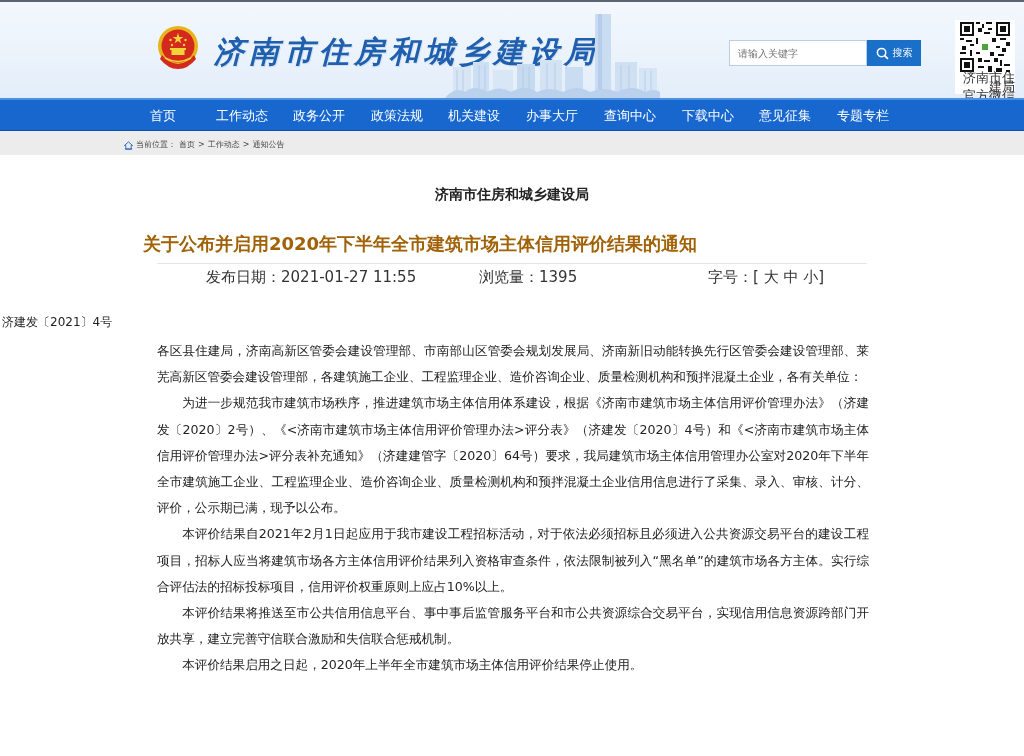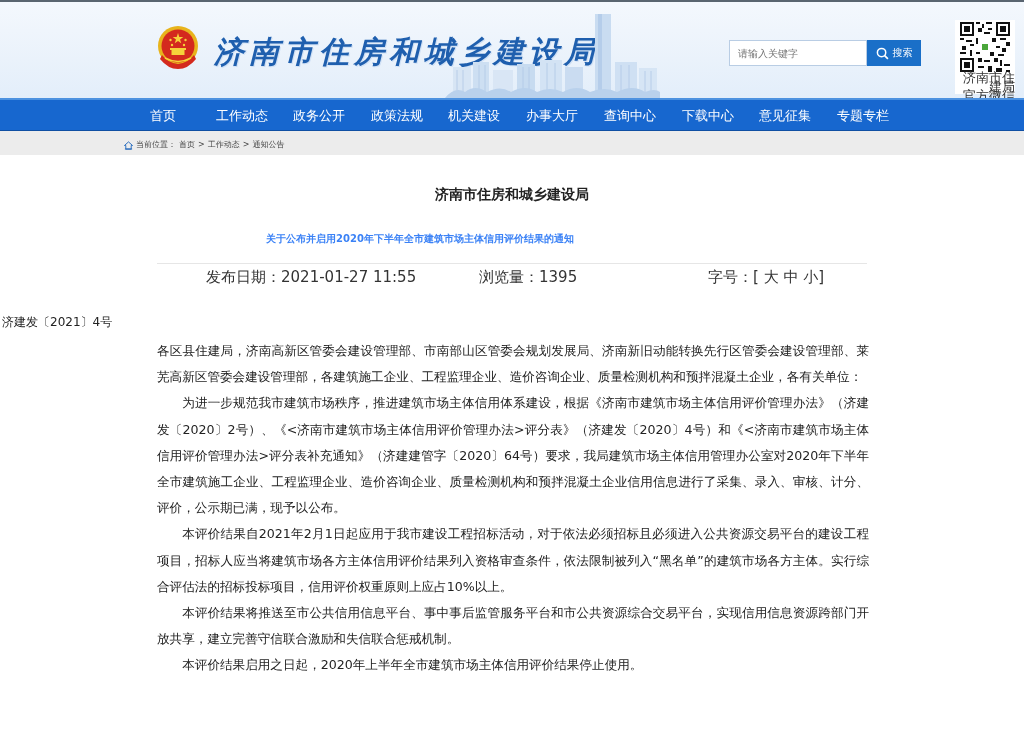--- a/index.html
+++ b/index.html
@@ -32,21 +32,21 @@
   .nav-item { position: absolute; top: 0; height: 31px; line-height: 31px; color: #fff; font-size: 13px; white-space: nowrap; cursor: pointer; }
 
   
   .crumb-bar { position: absolute; left: 0; top: 131px; width: 1024px; height: 24px; background: #ececec; }
   .crumb { position: absolute; left: 124px; top: 0; height: 28px; line-height: 24px; font-size: 8px; color: #444; display: flex; align-items: center; gap: 3px; }
   .crumb svg { width: 9px; height: 9px; }
   .crumb a { color: #444; text-decoration: none; cursor: pointer; }
 
   
   .agency { position: absolute; left: 0; top: 186px; width: 1024px; text-align: center; font-size: 14px; font-weight: bold; color: #222; }
-  .title { position: absolute; left: 0; top: 232px; width: 840px; text-align: center; font-size: 10px; font-weight: bold; color: #3b82f6; }
+  .title { position: absolute; left: 0; top: 232px; width: 840px; text-align: center; font-size: 18px; font-weight: bold; color: #a16207; }
   .meta-rule { position: absolute; left: 157px; top: 263px; width: 710px; height: 1px; background: #e6e6e6; }
   .meta { position: absolute; top: 268px; font-size: 15px; color: #333; white-space: nowrap; }
   .meta .fs { cursor: pointer; }
 
   .doc-no { position: absolute; left: 2px; top: 314px; width: 1024px; text-align: left; font-size: 12px; color: #222; }
   .body { position: absolute; left: 157px; top: 338px; width: 712px; font-size: 12.6px; line-height: 26.2px; color: #222; text-align: justify; }
   .body p { margin: 0; }
   .body p.indent { text-indent: 2em; }
 </style>
 </head>

